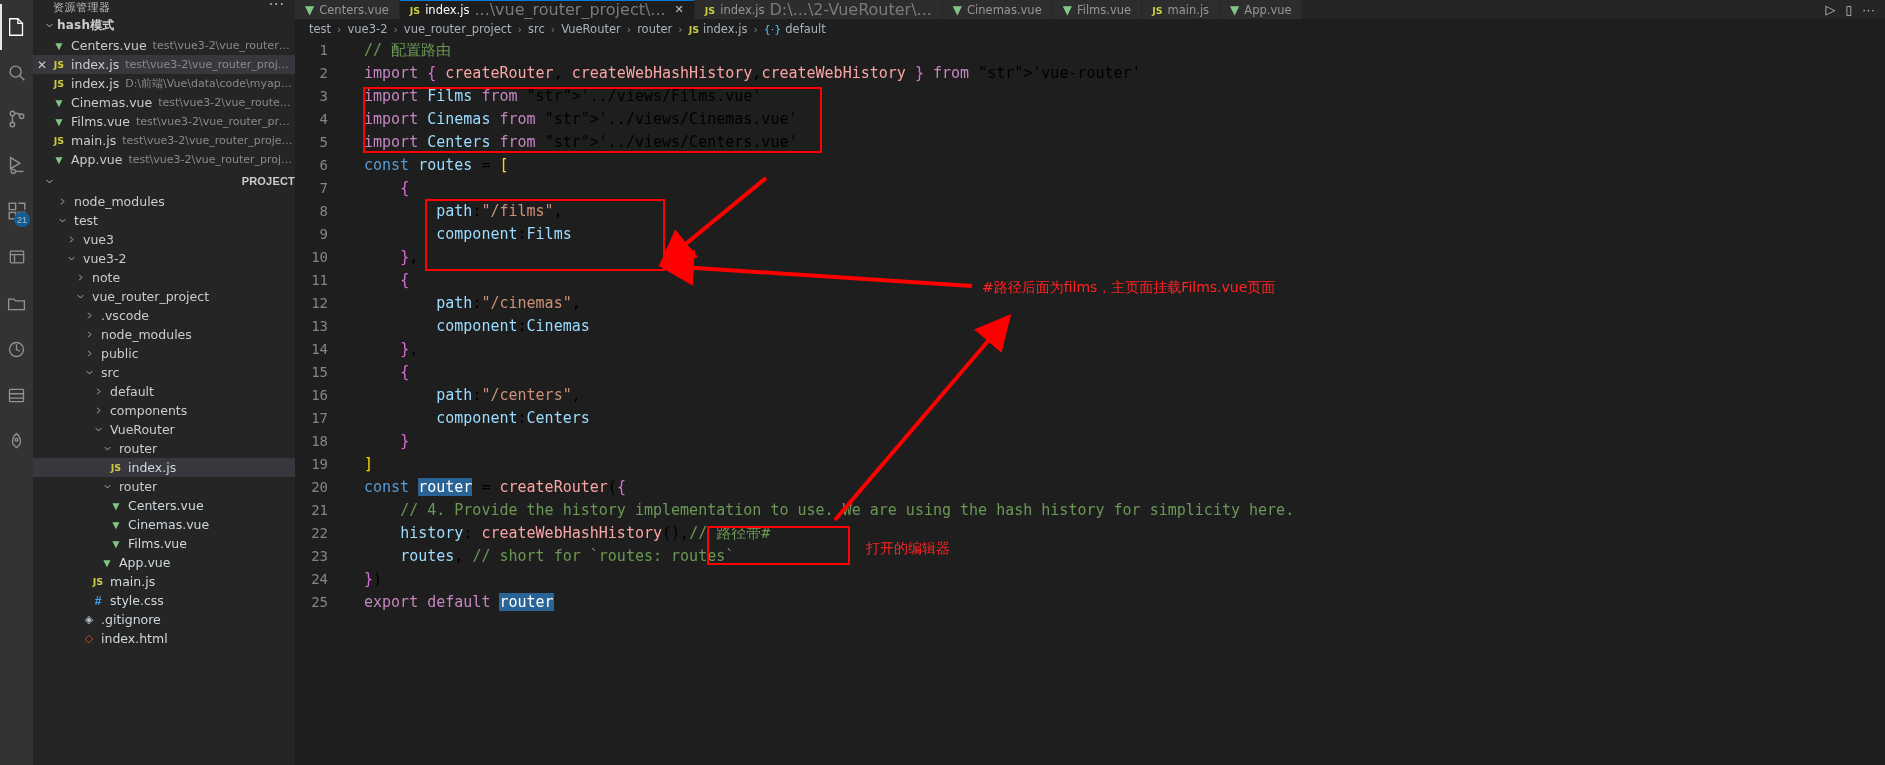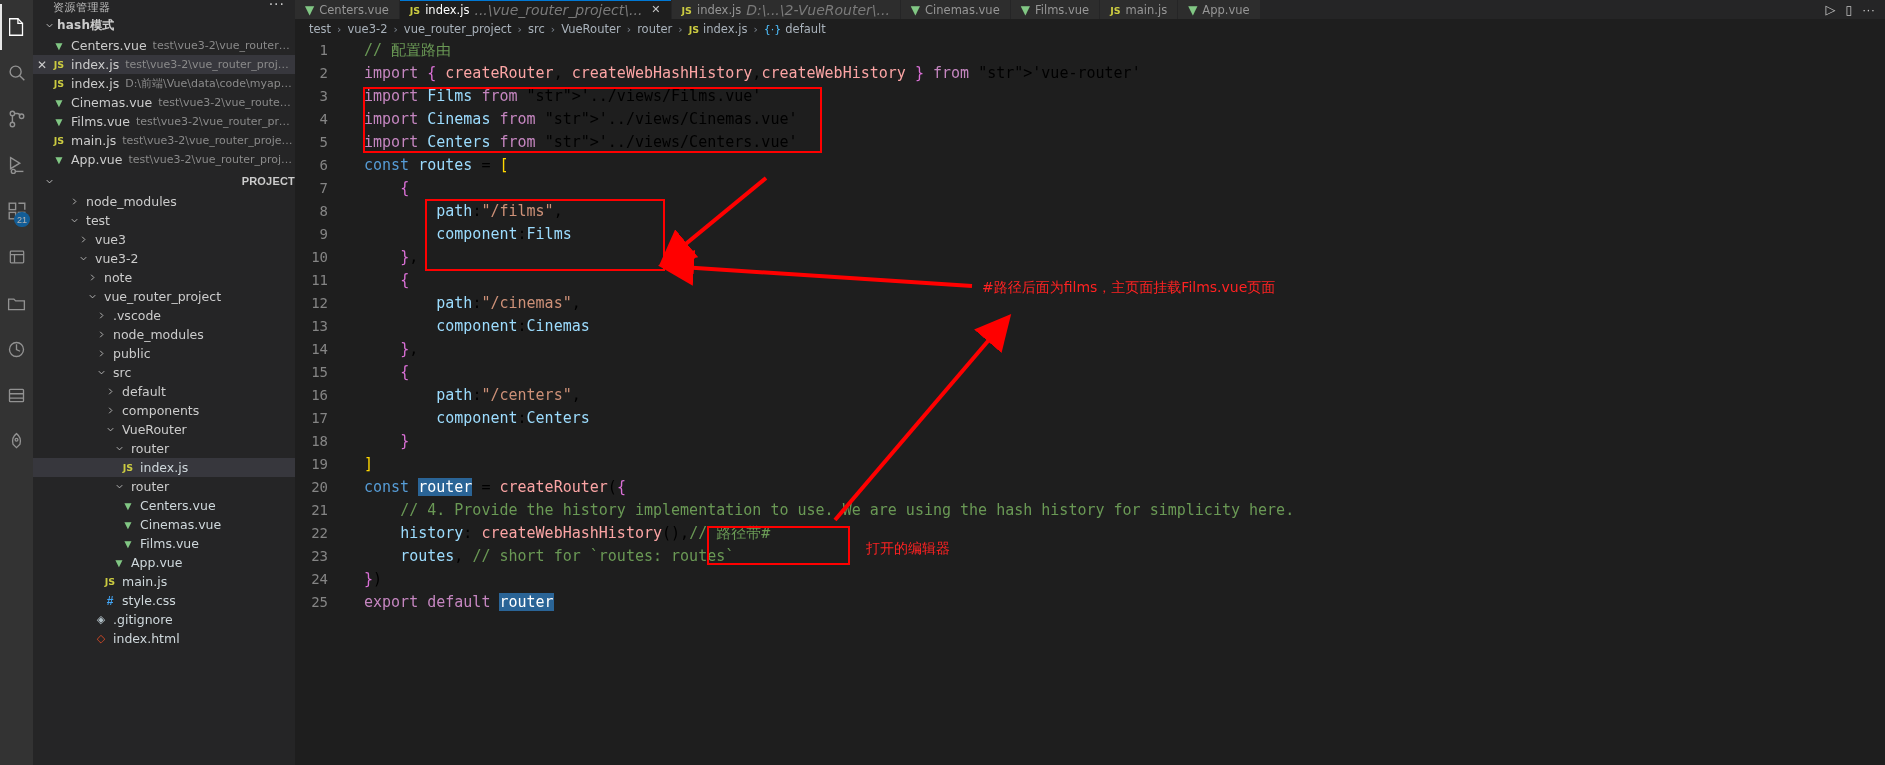--- a/index.html
+++ b/index.html
@@ -61,33 +61,33 @@
   .fdesc { color: #8a8a8a; font-size: 11px; margin-left: 6px; overflow:hidden; text-overflow:ellipsis;
            font-family:"DejaVu Sans","Liberation Sans",sans-serif;}
   .ficon { width: 16px; flex: 0 0 16px; display:flex; align-items:center; justify-content:center; margin-right:4px;}
   .closeicon { width: 18px; flex:0 0 18px; display:flex; align-items:center; justify-content:center; color:#ccc; font-size:12px;}
   .js-ico { color:#cbcb41; font-size:9.5px; font-weight:bold; font-family:"DejaVu Sans",sans-serif;}
   .vue-ico { color:#81c784; font-size:12px; }
   .css-ico { color:#42a5f5; font-size:12px; font-weight:bold;}
   .git-ico { color:#b0bec5; font-size:11px; }
   .html-ico{ color:#e44d26; font-size:11px; }
   .open-editors-list .row { padding-left: 0px; }
-  .tree .row { padding-left: 16px; }
+  .tree .row { padding-left: 4px; }
 
   
   .editor { flex: 1 1 auto; background:#1e1e1e; display:flex; flex-direction:column; min-width:0; position:relative;}
   .tabs { height: 19px; background: #252526; display:flex; align-items:stretch; overflow:hidden; position:relative;}
   .tab {
     display:flex; align-items:center; gap:5px; padding: 0 10px; font-size: 11.5px;
     background:#2d2d2d; color:#969696; border-right:1px solid #252526; white-space:nowrap;
     font-family:"DejaVu Sans","Liberation Sans",sans-serif; position:relative; min-width:0;
   }
   .tab.active { background:#1e1e1e; color:#ffffff; }
   .tab.active::before{content:"";position:absolute;left:0;right:0;top:0;height:1px;background:#0078d4;}
-  .tab .t-desc { color:#7a7a7a; font-size:14px;font-style:italic; }
+  .tab .t-desc { color:#7a7a7a; font-size:16px; }
   .tab .t-x { margin-left:4px; color:#c5c5c5; font-size:11px;}
   .tabs-right { margin-left:auto; display:flex; align-items:center; gap:10px; padding-right:10px; color:#c5c5c5;}
 
   .breadcrumb {
     height:20px; display:flex; align-items:center; padding-left:14px; gap:4px;
     font-size:11.5px; color:#a9b2bb; background:#1e1e1e;
     font-family:"DejaVu Sans","Liberation Sans",sans-serif;
   }
   .bc-sep { color:#7d8590; font-size:11px; margin:0 2px;}
   .bc-item { display:flex; align-items:center; gap:4px;}

